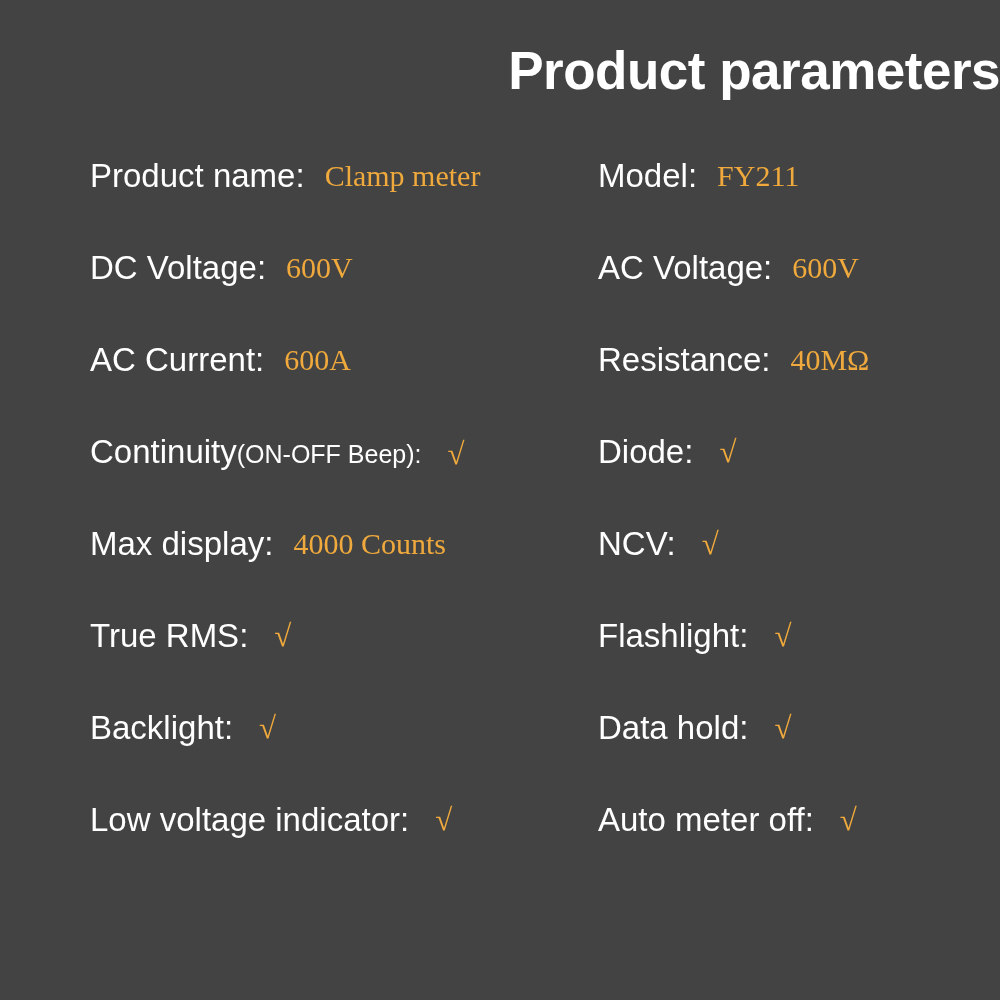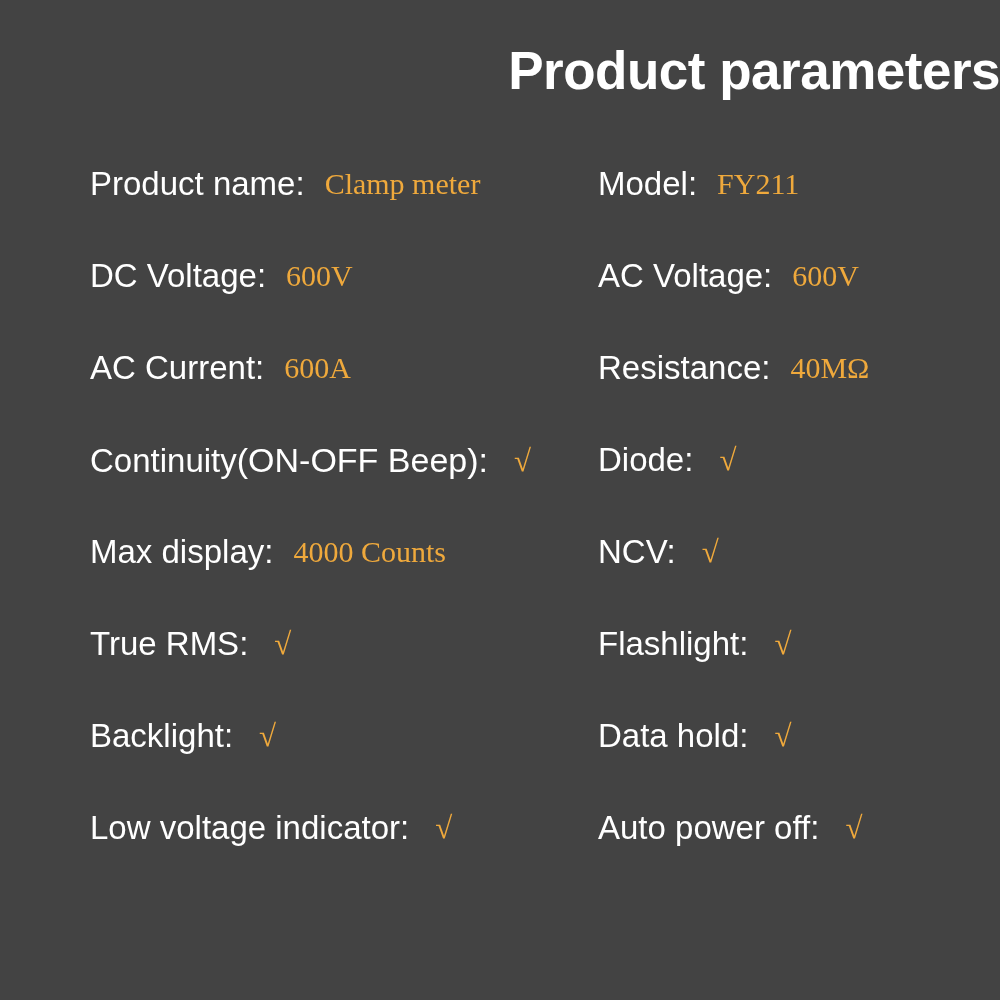--- a/index.html
+++ b/index.html
@@ -39,36 +39,36 @@
     top: 152px;
     left: 0;
     width: 1000px;
   }
   .spec-row {
     position: relative;
     height: 92px;
   }
   .spec-cell {
     position: absolute;
-    top: 12px;
+    top: 4px;
     display: flex;
     align-items: flex-end;
     white-space: nowrap;
   }
   .spec-cell.col-left  { left: 90px; }
   .spec-cell.col-right { left: 598px; }
   .spec-label {
     color: #ffffff;
     font-family: "Liberation Sans", sans-serif;
     font-size: 33px;
     font-weight: normal;
     line-height: 40px;
   }
   .spec-label .sub-note {
-    font-size: 34px;
+    font-size: 25px;
   }
   .spec-value {
     color: #efa93c;
     font-family: Liberation Serif, serif;
     font-size: 30px;
     font-weight: normal;
     line-height: 40px;
     margin-left: 20px;
   }
   .spec-value.check {
@@ -166,20 +166,20 @@
         <span class="spec-value check">√</span>
       </div>
     </div>
 
     <div class="spec-row">
       <div class="spec-cell col-left">
         <span class="spec-label">Low voltage indicator:</span>
         <span class="spec-value check">√</span>
       </div>
       <div class="spec-cell col-right">
-        <span class="spec-label">Auto power off:</span>
+        <span class="spec-label">Auto meter off:</span>
         <span class="spec-value check">√</span>
       </div>
     </div>
 
 
   </div>
 </div>
 
 </body></html>

